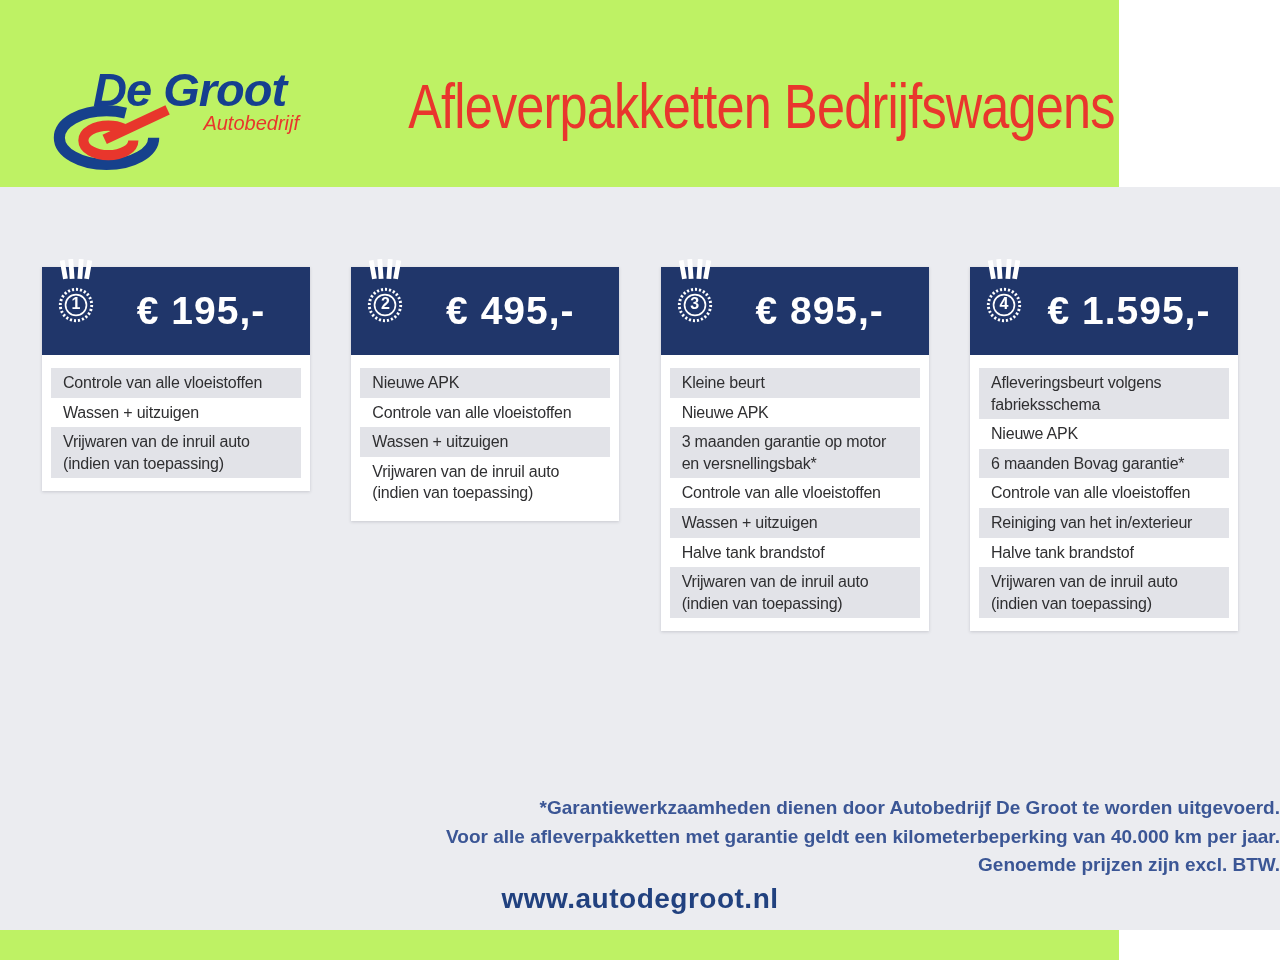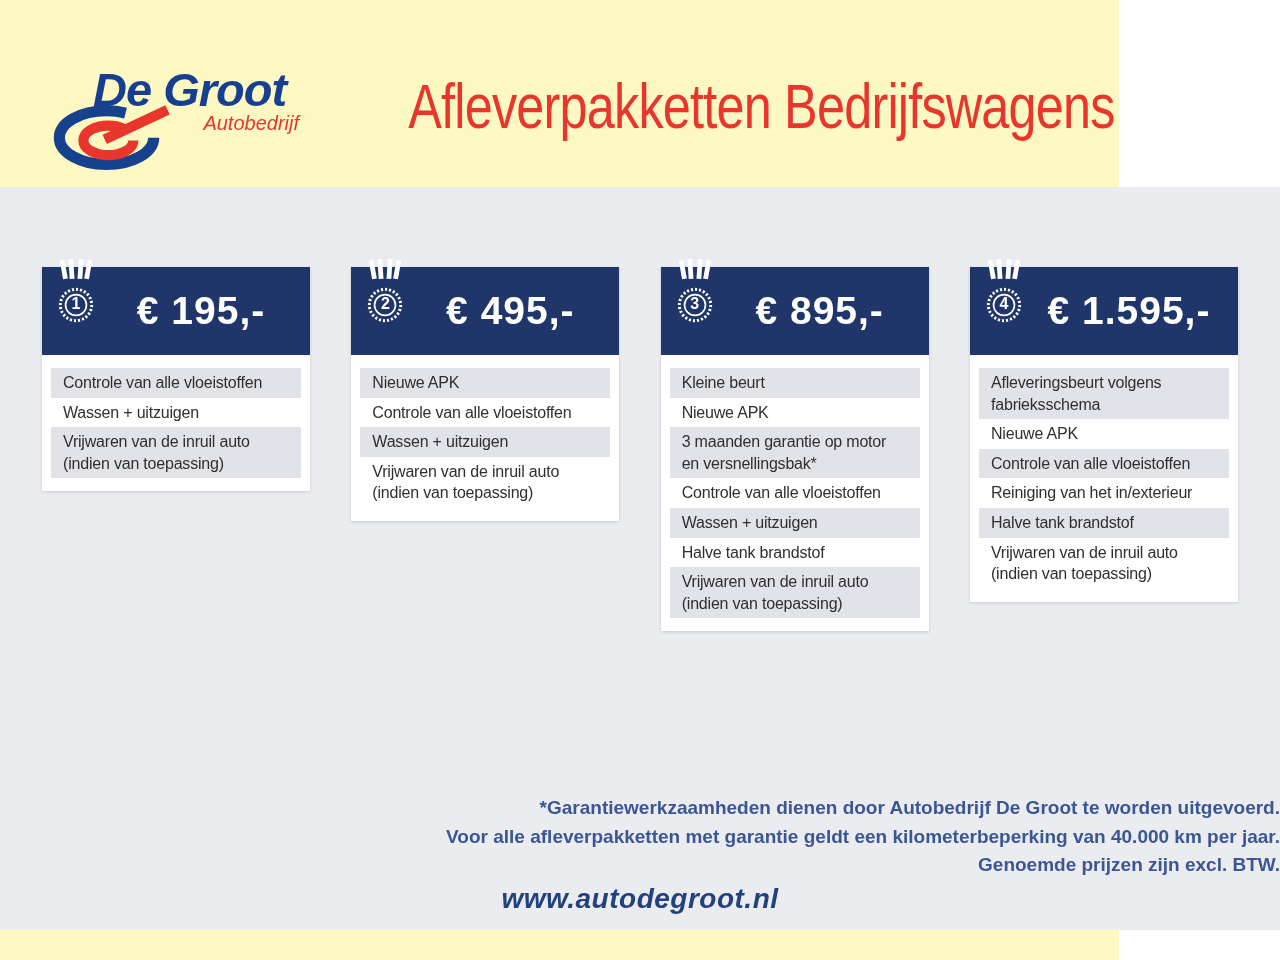--- a/index.html
+++ b/index.html
@@ -2,21 +2,21 @@
 <html><head>
 <meta charset="utf-8">
 <style>
   html,body{margin:0;padding:0;}
   body{
     width:1280px;height:960px;background:#ffffff;
     font-family:"Liberation Sans", sans-serif;
     -webkit-font-smoothing:antialiased;
     overflow:hidden;
   }
-  .poster{position:relative;width:1119px;height:960px;background:#fef9c3;}
+  .poster{position:relative;width:1119px;height:960px;background:#bef264;}
 
   
   .gray-band{position:absolute;left:0;top:187px;width:1280px;height:743px;background:#ebecf0;}
 
   
   .logo{position:absolute;left:45px;top:64px;width:252px;height:106px;}
   .logo-icon{position:absolute;left:0;top:32px;width:136px;height:74px;}
   .logo-name{
     position:absolute;left:48px;top:-2px;
     font-size:47px;font-weight:700;font-style:italic;
@@ -71,21 +71,21 @@
 
   
   .notes{
     position:absolute;left:0;top:794px;width:1280px;text-align:right;
     color:#3b5695;font-size:19px;font-weight:700;line-height:28.5px;
   }
   .notes p{margin:0;}
   .site{
     position:absolute;left:0;top:883px;width:1280px;text-align:center;
     color:#21417f;font-size:28px;font-weight:700;letter-spacing:0.5px;
-    text-decoration:none;display:block;font-style:italic;
+    text-decoration:none;display:block;
   }
 </style>
 </head>
 <body>
 
 <div class="poster">
   <div class="gray-band"></div>
 
   <div class="logo">
     <svg class="logo-icon" viewBox="0 0 130 80" fill="none" xmlns="http://www.w3.org/2000/svg">
@@ -193,20 +193,21 @@
             <circle cx="20" cy="44" r="15" fill="#20366a" stroke="#ffffff" stroke-width="2.8" stroke-dasharray="2 1.9"></circle>
             <circle cx="20" cy="44" r="10" fill="none" stroke="#ffffff" stroke-width="1.6"></circle>
           </svg>
           <span class="mnum">4</span>
         </div>
         <div class="price">€ 1.595,-</div>
       </div>
       <ul class="items">
         <li class="item">Afleveringsbeurt volgens fabrieksschema</li>
         <li class="item">Nieuwe APK</li>
+        <li class="item">6 maanden Bovag garantie*</li>
         <li class="item">Controle van alle vloeistoffen</li>
         <li class="item">Reiniging van het in/exterieur</li>
         <li class="item">Halve tank brandstof</li>
         <li class="item">Vrijwaren van de inruil auto (indien van toepassing)</li>
       </ul>
     </section>
 
   </div>
 
   <div class="notes">

